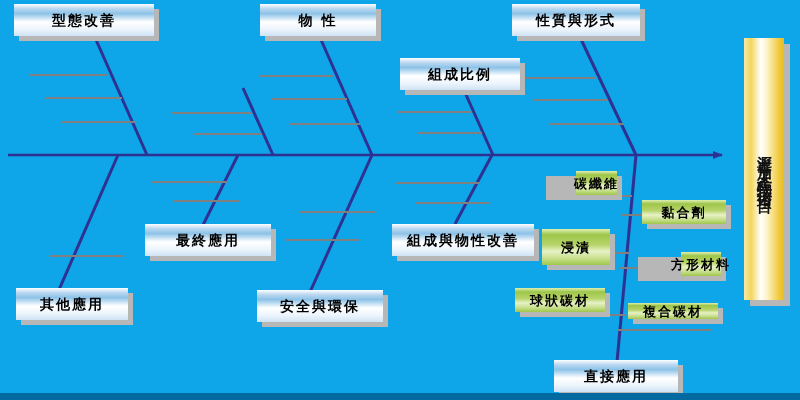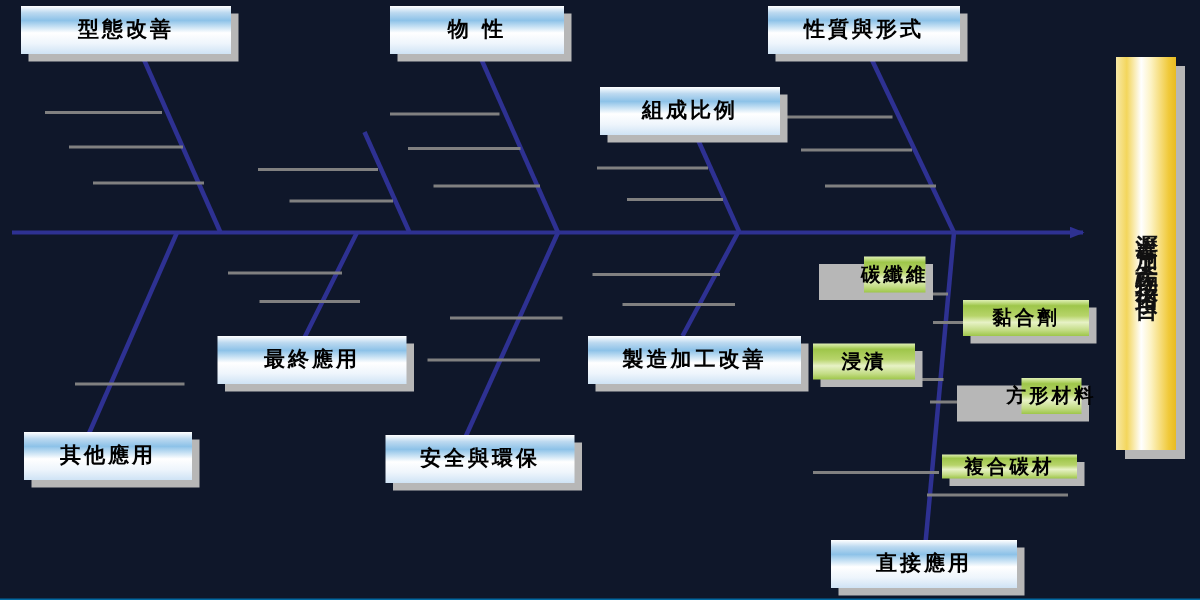--- a/index.html
+++ b/index.html
@@ -4,24 +4,24 @@
 <style>
   html, body {
     margin: 0;
     padding: 0;
     background: #ffffff;
   }
   #canvas {
     position: relative;
     width: 800px;
     height: 400px;
-    background: #0f172a;
+    background: #0ea5e9;
     overflow: hidden;
     font-family: "DejaVu Sans", "Liberation Sans", sans-serif;
-    border-bottom: 1px solid #0369a1;
+    border-bottom: 7px solid #0369a1;
     box-sizing: border-box;
   }
   #skeleton {
     position: absolute;
     left: 0; top: 0;
     width: 800px; height: 400px;
   }
   
   .box {
     position: absolute;
@@ -253,21 +253,21 @@
   <div class="box box-blue" style="left:257px; top:290px; width:126px; height:32px;">
     <div class="shadow"></div>
     <div class="face">
       <span>安全與環保</span>
     </div>
   </div>
 
   <div class="box box-blue" style="left:392px; top:224px; width:142px; height:32px;">
     <div class="shadow"></div>
     <div class="face">
-      <span>製造加工改善</span>
+      <span>組成與物性改善</span>
     </div>
   </div>
 
   <div class="box box-blue" style="left:554px; top:360px; width:124px; height:32px;">
     <div class="shadow"></div>
     <div class="face">
       <span>直接應用</span>
     </div>
   </div>
 
@@ -278,34 +278,40 @@
     </div>
   </div>
 
   <div class="box box-green" style="left:642px; top:200px; width:84px; height:24px;">
     <div class="shadow"></div>
     <div class="face">
       <span>黏合劑</span>
     </div>
   </div>
 
-  <div class="box box-green" style="left:542px; top:229px; width:68px; height:24px;">
+  <div class="box box-green" style="left:542px; top:229px; width:68px; height:36px;">
     <div class="shadow"></div>
     <div class="face">
       <span>浸漬</span>
     </div>
   </div>
 
   <div class="box box-green" style="left:633px; top:252px; width:88px; height:24px;padding-left:48px;">
     <div class="shadow"></div>
     <div class="face">
       <span>方形材料</span>
     </div>
   </div>
 
+  <div class="box box-green" style="left:515px; top:288px; width:90px; height:24px;">
+    <div class="shadow"></div>
+    <div class="face">
+      <span>球狀碳材</span>
+    </div>
+  </div>
 
   <div class="box box-green" style="left:628px; top:303px; width:90px; height:16px;">
     <div class="shadow"></div>
     <div class="face">
       <span>複合碳材</span>
     </div>
   </div>
 
 </div>
 

